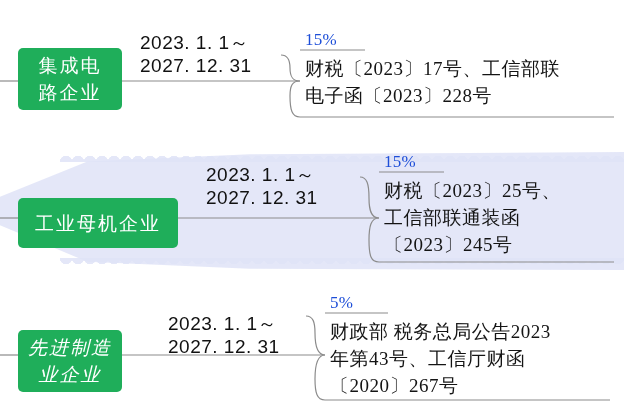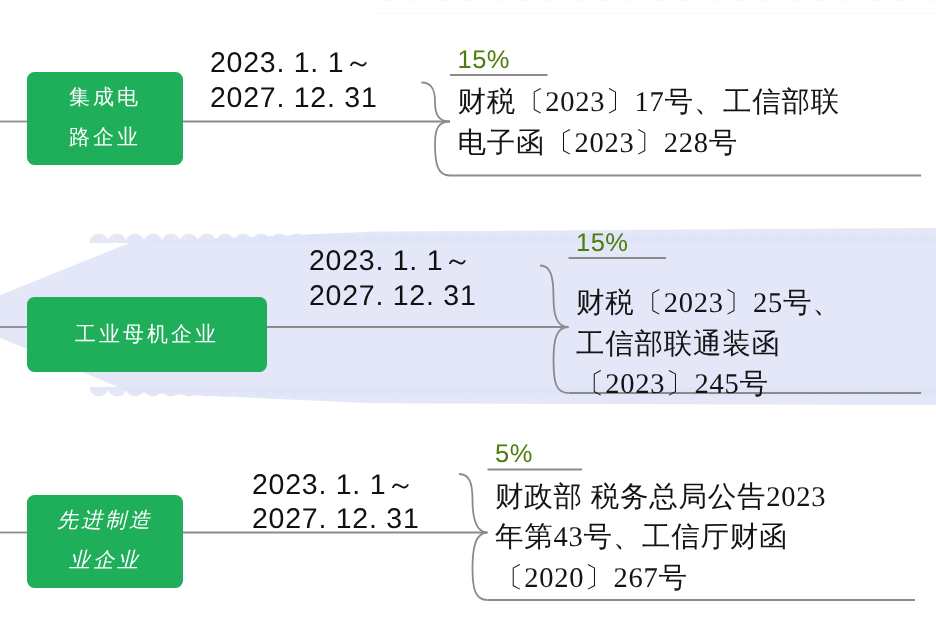--- a/index.html
+++ b/index.html
@@ -90,21 +90,21 @@
     pointer-events: none;
   }
 
   
   .node {
     position: absolute;
     background: #1fae5a;
     color: #ffffff;
     border-radius: 5px;
     font-family: "Liberation Serif", "DejaVu Serif", serif;
-    font-size: 14px;
+    font-size: 19px;
     line-height: 27px;
     letter-spacing: 2px;
     text-align: center;
     display: flex;
     align-items: center;
     justify-content: center;
     box-sizing: border-box;
     white-space: pre-line;
     cursor: pointer;
   }
@@ -122,41 +122,41 @@
     white-space: pre-line;
     letter-spacing: .5px;
   }
   #period-ic  { left: 140px; top: 31px;  }
   #period-mt  { left: 206px; top: 163px; }
   #period-adv { left: 168px; top: 312px; }
 
   
   .rate {
     position: absolute;
-    font-family: Liberation Sans, sans-serif;
+    font-family: Liberation Serif, serif;
     font-size: 17px;
-    color: #4d7c0f;
+    color: #1d4ed8;
     letter-spacing: .3px;
   }
   #rate-ic  { left: 305px; top: 30px;  }
   #rate-mt  { left: 384px; top: 152px; }
   #rate-adv { left: 330px; top: 293px; }
 
   
   .docs {
     position: absolute;
     font-family: "Liberation Serif", "DejaVu Serif", serif;
     font-size: 19px;
     line-height: 27px;
     color: #141414;
     white-space: pre-line;
     letter-spacing: .5px;
   }
   #docs-ic  { left: 305px; top: 55px;  width: 310px; }
-  #docs-mt  { left: 384px; top: 177px; width: 230px; margin-top: 12px; }
+  #docs-mt  { left: 384px; top: 177px; width: 230px; }
   #docs-adv { left: 330px; top: 318px; width: 290px; }
 
   
   .watermark {
     position: absolute;
     left: 8px;
     bottom: 2px;
     display: flex;
     align-items: center;
     gap: 4px;

